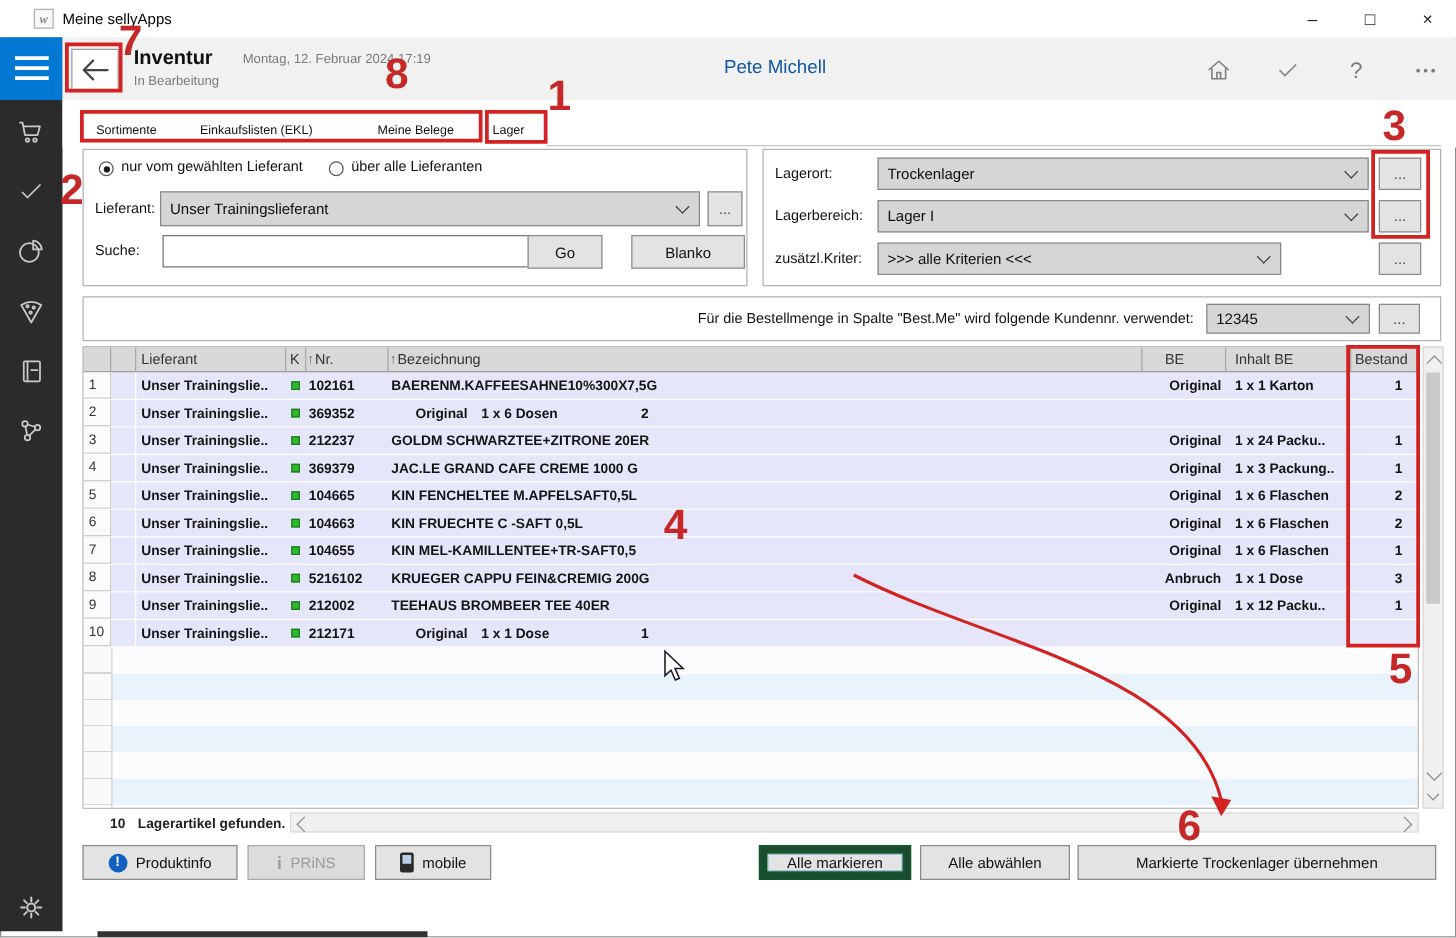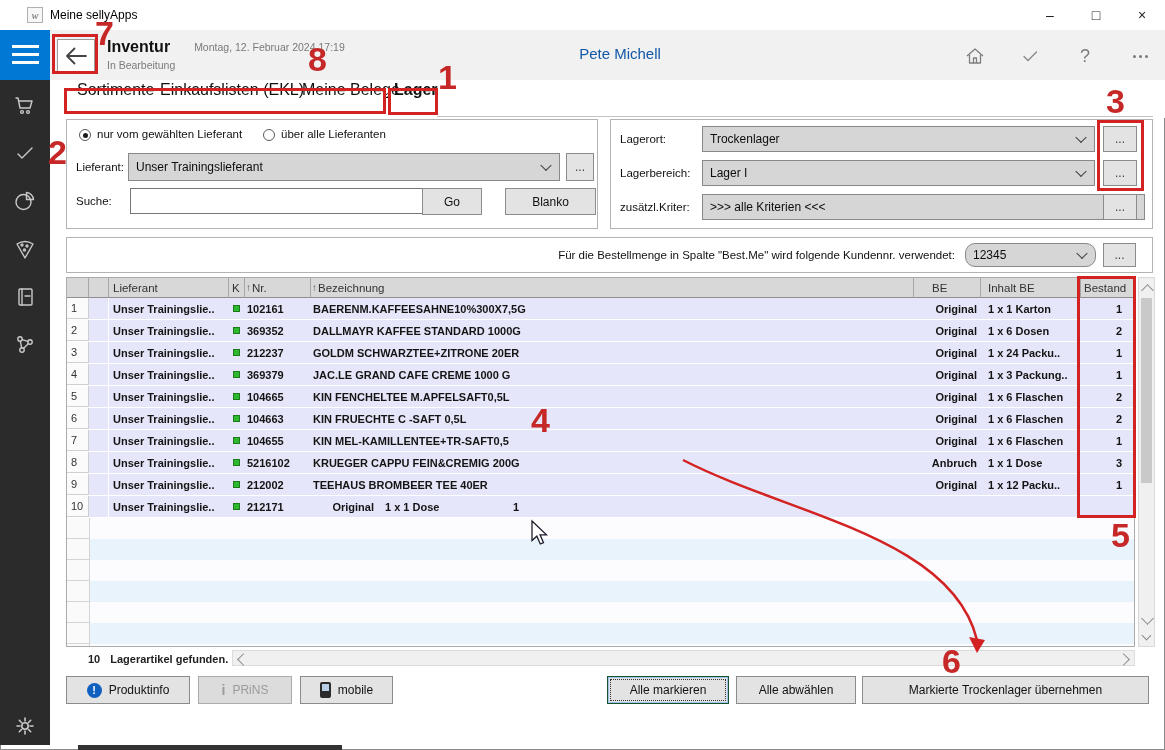--- a/index.html
+++ b/index.html
@@ -19,31 +19,31 @@
   .header{left:50px;top:30px;width:1115px;height:50px;background:#f1f1f1;}
   .backbtn{left:57px;top:39px;width:38px;height:34px;background:#fff;border:1px solid #9a9a9a;display:flex;align-items:center;justify-content:center;}
   .titleline{left:107px;top:38px;display:flex;align-items:center;gap:24px;}
   .pagetitle{font-size:16px;font-weight:bold;color:#111;}
   .pagedate{font-size:10.5px;color:#7a7a7a;}
   .pagestate{left:107px;top:59px;font-size:10.5px;color:#7a7a7a;}
   .username{left:420px;top:45px;width:400px;text-align:center;font-size:15px;color:#1157a6;}
   .hicon{top:44px;width:24px;height:24px;display:flex;align-items:center;justify-content:center;color:#7a7a7a;}
   
   .tabrow{left:50px;top:80px;width:1115px;height:38px;background:#fff;}
-  .tab{top:81px;font-size:16px;color:#111;}
-  .tab.active{font-weight:bold;}
+  .tab{top:99px;font-size:10px;color:#111;}
+  .tab.active{font-weight:normal;}
   .tabline{left:437px;top:116px;width:716px;height:1px;background:#c4c4c4;}
   
   .gbox{border:1px solid #b3b3b3;background:#fff;}
   .lbl{font-size:11.5px;color:#111;display:flex;align-items:center;}
   .combo{background:#d6d6d6;border:1px solid #898989;font-size:12px;color:#0d0d0d;display:flex;align-items:center;padding:0 26px 0 7px;position:absolute;box-sizing:border-box;white-space:nowrap;}
   .combo .chev{position:absolute;right:9px;top:50%;width:7px;height:7px;border-left:1.6px solid #3f3f3f;border-bottom:1.6px solid #3f3f3f;transform:translateY(-70%) rotate(-45deg);}
   .btn{background:#e3e3e3;border:1px solid #8b8b8b;font-size:12px;color:#111;display:flex;align-items:center;justify-content:center;gap:7px;position:absolute;box-sizing:border-box;}
   .btn.dots{font-size:12px;color:#444;}
-  .btn.focusbtn{border:1px solid #14532d;outline:1px dotted #333;outline-offset:-4px;box-shadow:0 0 0 1px #9dc3e6 inset;}
+  .btn.focusbtn{border:7px solid #14532d;outline:1px dotted #333;outline-offset:-4px;box-shadow:0 0 0 1px #9dc3e6 inset;}
   .btn.disabled{background:#dcdcdc;border-color:#ababab;color:#9b9b9b;}
   .tinput{background:#fff;border:1px solid #767676;font-size:12px;padding:0 4px;position:absolute;box-sizing:border-box;font-family:"Liberation Sans",sans-serif;}
   .radio{width:12px;height:12px;border:1px solid #5a5a5a;border-radius:50%;background:#fff;position:absolute;box-sizing:border-box;}
   .radio.sel::after{content:"";position:absolute;left:2.5px;top:2.5px;width:5px;height:5px;border-radius:50%;background:#1a1a1a;}
   
   .kbar{left:66px;top:237px;width:1087px;height:36px;border:1px solid #b3b3b3;background:#fff;}
   .ktext{left:260px;top:237px;width:695px;height:36px;display:flex;align-items:center;justify-content:flex-end;font-size:11.5px;color:#111;}
   
   .grid{left:66px;top:277px;width:1069px;height:370px;border:1px solid #ababab;background:#fff;display:flex;flex-direction:column;}
   .ghead{display:flex;height:20px;background:#d8d8d8;}
@@ -195,29 +195,29 @@
       <span class="chev"></span>
   </div>
   <div class="btn dots" style="left:1103px;top:126px;width:34px;height:26px;">...</div>
   <div class="abs lbl" style="left:620px;top:160px;height:26px;">Lagerbereich:</div>
   <div class="combo" style="left:702px;top:160px;width:393px;height:26px;">
     <span>Lager I</span>
       <span class="chev"></span>
   </div>
   <div class="btn dots" style="left:1103px;top:160px;width:34px;height:26px;">...</div>
   <div class="abs lbl" style="left:620px;top:194px;height:26px;">zusätzl.Kriter:</div>
-  <div class="combo" style="left:702px;top:194px;width:443px;height:26px;">
+  <div class="combo" style="left:702px;top:194px;width:323px;height:26px;">
     <span>&gt;&gt;&gt; alle Kriterien &lt;&lt;&lt;</span>
       <span class="chev"></span>
   </div>
   <div class="btn dots" style="left:1103px;top:194px;width:34px;height:26px;">...</div>
 
   <div class="abs kbar"></div>
   <div class="abs ktext">Für die Bestellmenge in Spalte "Best.Me" wird folgende Kundennr. verwendet:</div>
-  <div class="combo" style="left:965px;top:243px;width:131px;height:24px;border-radius:10px;">
+  <div class="combo" style="left:965px;top:243px;width:131px;height:24px;">
     <span>12345</span>
       <span class="chev"></span>
   </div>
   <div class="btn dots" style="left:1103px;top:243px;width:33px;height:24px;">...</div>
 
   <div class="abs grid">
     <div class="ghead">
       <div class="gc c-num"></div>
       <div class="gc c-sel"></div>
       <div class="gc c-lief" style="padding-left:4px;">
@@ -259,21 +259,20 @@
           <div class="gc c-bst">1</div>
         </div>
         <div class="grow">
           <div class="gc c-num">2</div>
           <div class="gc c-sel"></div>
           <div class="gc c-lief">Unser Trainingslie..</div>
           <div class="gc c-k">
             <span class="gdot"></span>
           </div>
           <div class="gc c-nr">369352</div>
-          <div class="gc c-bez">DALLMAYR KAFFEE STANDARD 1000G</div>
           <div class="gc c-be">Original</div>
           <div class="gc c-inh">1 x 6 Dosen</div>
           <div class="gc c-bst">2</div>
         </div>
         <div class="grow">
           <div class="gc c-num">3</div>
           <div class="gc c-sel"></div>
           <div class="gc c-lief">Unser Trainingslie..</div>
           <div class="gc c-k">
             <span class="gdot"></span>

